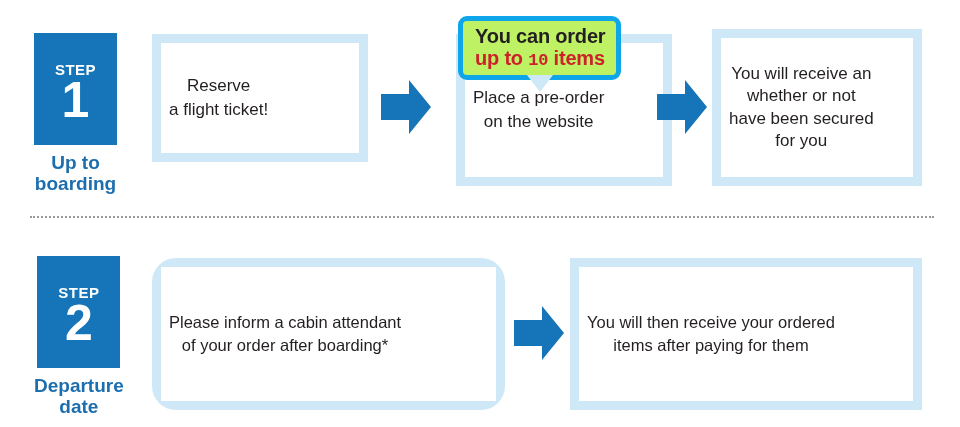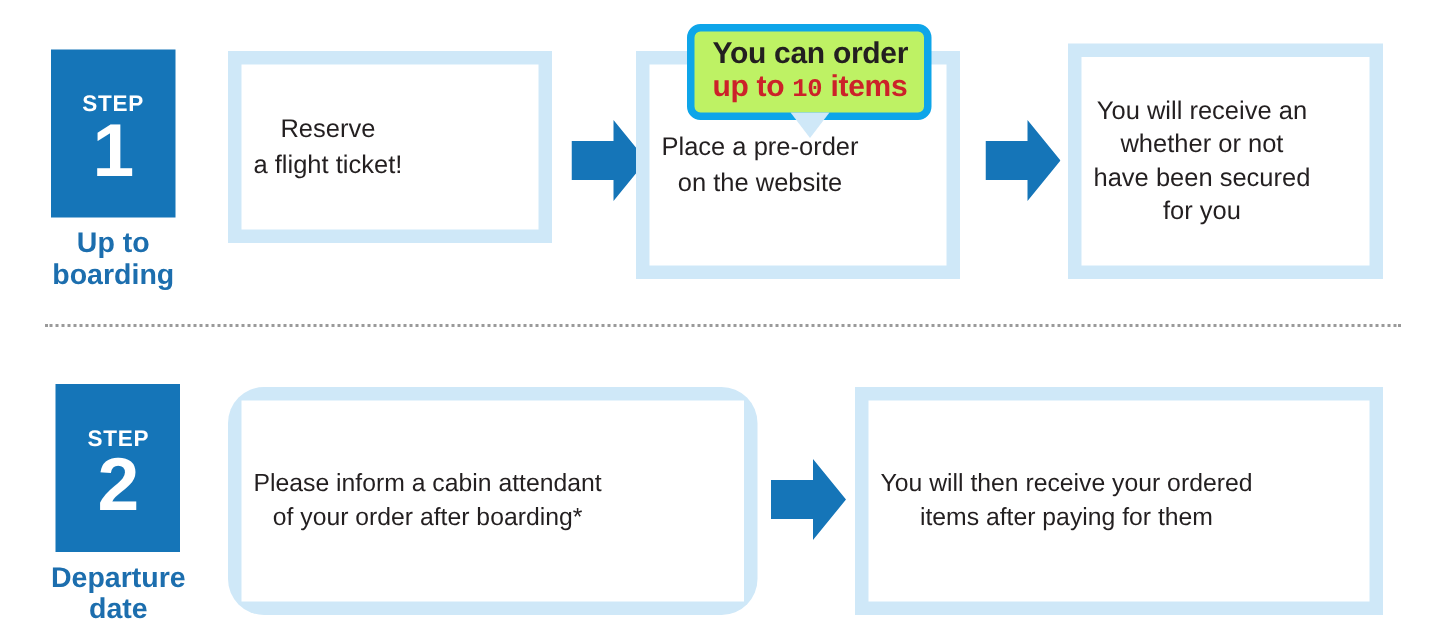--- a/index.html
+++ b/index.html
@@ -120,21 +120,21 @@
       </div>
     </div>
   </div>
 
   <div class="arrow" style="left:381px;top:79px;">
     <svg width="50" height="56" viewBox="0 0 50 56" aria-hidden="true">
       <path d="M0 15 L28 15 L28 1 L50 28 L28 55 L28 41 L0 41 Z" fill="#1575b8"></path>
     </svg>
   </div>
 
-  <div class="fbox" style="left:424px;top:34px;width:216px;height:152px;">
+  <div class="fbox" style="left:456px;top:34px;width:216px;height:152px;">
     <div class="fbox-inner">
       <div class="fbox-text">
         <div>Place a pre-order</div>
         <div>on the website</div>
       </div>
     </div>
   </div>
 
   <div class="callout" style="left:458px;top:16px;width:163px;">
     <div class="callout-l1">You can order</div>

